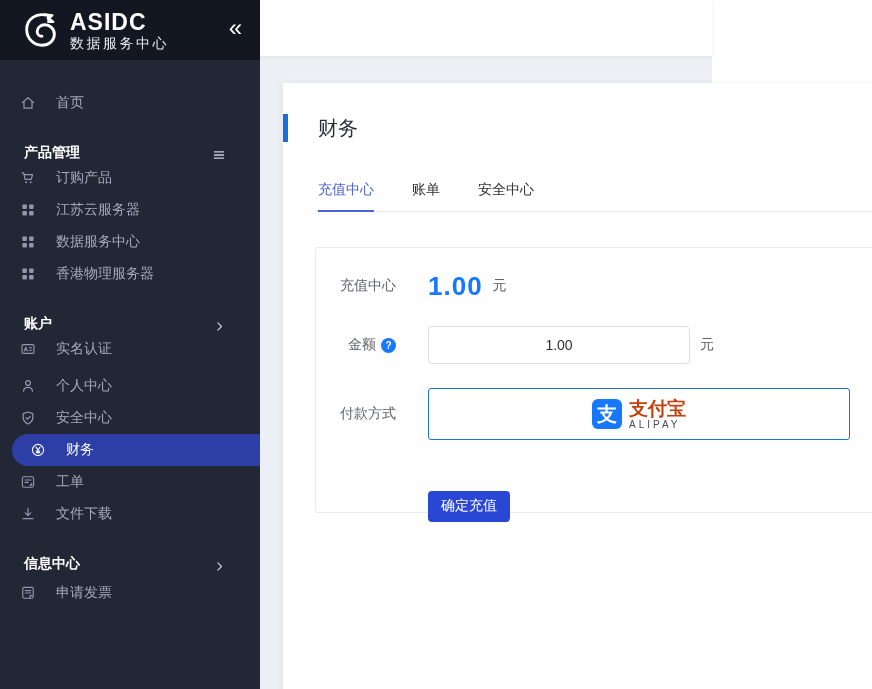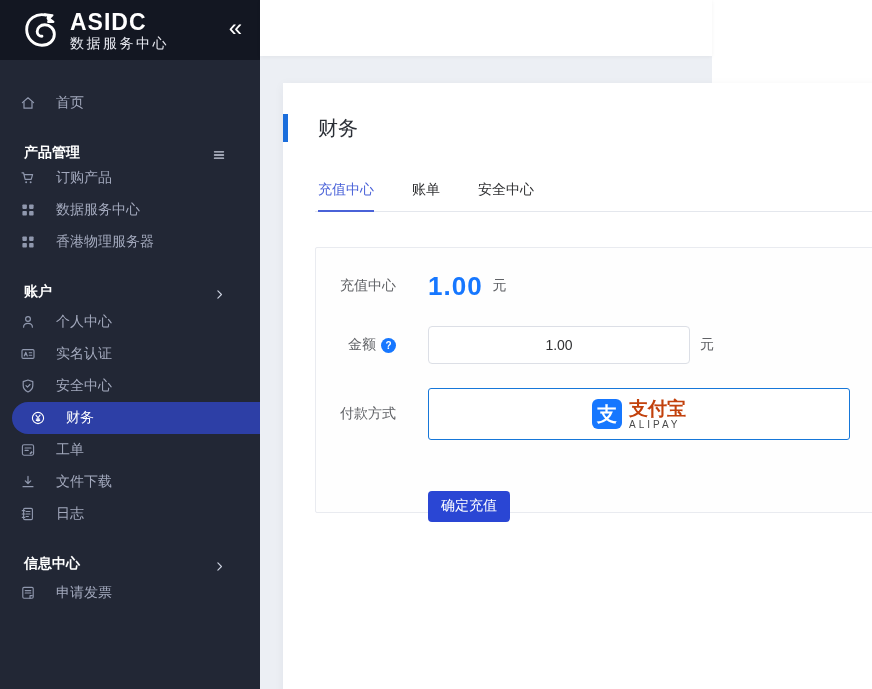--- a/index.html
+++ b/index.html
@@ -149,75 +149,86 @@
         <span class="nav-icon">
           <svg viewBox="0 0 20 20" width="16" height="16" fill="none" stroke="currentColor" stroke-width="1.5" stroke-linecap="round" stroke-linejoin="round">
               <path d="M2.5 3.5h2l1.9 8.2h7.6l1.7-6H6"></path>
               <circle cx="7.7" cy="15.3" r="1.2" fill="currentColor" stroke="none"></circle>
               <circle cx="13.3" cy="15.3" r="1.2" fill="currentColor" stroke="none"></circle>
             </svg>
         </span>
         <span>订购产品</span>
       </div>
 
-
       <div class="nav-item">
         <span class="nav-icon">
           <svg viewBox="0 0 20 20" width="16" height="16" fill="currentColor">
               <rect x="3" y="3" width="5.6" height="5.6" rx="1"></rect>
               <rect x="11.4" y="3" width="5.6" height="5.6" rx="1"></rect>
               <rect x="3" y="11.4" width="5.6" height="5.6" rx="1"></rect>
               <rect x="11.4" y="11.4" width="5.6" height="5.6" rx="1"></rect>
             </svg>
         </span>
-        <span>数据服务中心</span>
+        <span>江苏云服务器</span>
       </div>
 
       <div class="nav-item">
         <span class="nav-icon">
           <svg viewBox="0 0 20 20" width="16" height="16" fill="currentColor">
               <rect x="3" y="3" width="5.6" height="5.6" rx="1"></rect>
               <rect x="11.4" y="3" width="5.6" height="5.6" rx="1"></rect>
               <rect x="3" y="11.4" width="5.6" height="5.6" rx="1"></rect>
               <rect x="11.4" y="11.4" width="5.6" height="5.6" rx="1"></rect>
             </svg>
         </span>
+        <span>数据服务中心</span>
+      </div>
+
+      <div class="nav-item">
+        <span class="nav-icon">
+          <svg viewBox="0 0 20 20" width="16" height="16" fill="currentColor">
+              <rect x="3" y="3" width="5.6" height="5.6" rx="1"></rect>
+              <rect x="11.4" y="3" width="5.6" height="5.6" rx="1"></rect>
+              <rect x="3" y="11.4" width="5.6" height="5.6" rx="1"></rect>
+              <rect x="11.4" y="11.4" width="5.6" height="5.6" rx="1"></rect>
+            </svg>
+        </span>
         <span>香港物理服务器</span>
       </div>
 
       <div class="nav-section">
         <span>账户</span>
         <span class="section-icon">
           <svg viewBox="0 0 20 20" width="13" height="13" fill="none" stroke="currentColor" stroke-width="1.8" stroke-linecap="round" stroke-linejoin="round">
               <path d="M7.5 4.5 L13 10 L7.5 15.5"></path>
             </svg>
         </span>
       </div>
 
-      <div class="nav-item mt-sec">
-        <span class="nav-icon">
-          <svg viewBox="0 0 20 20" width="16" height="16" fill="none" stroke="currentColor" stroke-width="1.5" stroke-linecap="round" stroke-linejoin="round">
-              <circle cx="10" cy="6.3" r="3"></circle>
-              <path d="M4.5 16.5 c0-3.1 2.5-4.9 5.5-4.9 s5.5 1.8 5.5 4.9"></path>
-            </svg>
-        </span>
-        <span>个人中心</span>
-      </div>
-
       <div class="nav-item">
         <span class="nav-icon">
           <svg viewBox="0 0 20 20" width="16" height="16" fill="none" stroke="currentColor" stroke-width="1.4" stroke-linecap="round" stroke-linejoin="round">
               <rect x="2.5" y="4.5" width="15" height="11" rx="1.5"></rect>
               <path d="M5.3 12.5 L7.2 7.8 L9.1 12.5 M5.9 11 H8.5"></path>
               <path d="M11.5 8.5 h3.2 M11.5 11.5 h3.2"></path>
             </svg>
         </span>
         <span>实名认证</span>
       </div>
 
+      <div class="nav-item mt-sec">
+        <span class="nav-icon">
+          <svg viewBox="0 0 20 20" width="16" height="16" fill="none" stroke="currentColor" stroke-width="1.5" stroke-linecap="round" stroke-linejoin="round">
+              <circle cx="10" cy="6.3" r="3"></circle>
+              <path d="M4.5 16.5 c0-3.1 2.5-4.9 5.5-4.9 s5.5 1.8 5.5 4.9"></path>
+            </svg>
+        </span>
+        <span>个人中心</span>
+      </div>
+
       <div class="nav-item">
         <span class="nav-icon">
           <svg viewBox="0 0 20 20" width="16" height="16" fill="none" stroke="currentColor" stroke-width="1.5" stroke-linecap="round" stroke-linejoin="round">
               <path d="M10 2.5 L16 4.5 V9.5 C16 13.4 13.5 15.9 10 17.5 C6.5 15.9 4 13.4 4 9.5 V4.5 Z"></path>
               <path d="M7.5 9.6 l1.8 1.8 3.2-3.3"></path>
             </svg>
         </span>
         <span>安全中心</span>
       </div>
 
@@ -245,30 +256,20 @@
       <div class="nav-item">
         <span class="nav-icon">
           <svg viewBox="0 0 20 20" width="16" height="16" fill="none" stroke="currentColor" stroke-width="1.5" stroke-linecap="round" stroke-linejoin="round">
               <path d="M10 3 v8.2 M6.6 8.6 L10 11.9 L13.4 8.6"></path>
               <path d="M3.8 15.8 h12.4"></path>
             </svg>
         </span>
         <span>文件下载</span>
       </div>
 
-      <div class="nav-item">
-        <span class="nav-icon">
-          <svg viewBox="0 0 20 20" width="16" height="16" fill="none" stroke="currentColor" stroke-width="1.4" stroke-linecap="round" stroke-linejoin="round">
-              <rect x="4.5" y="3" width="11" height="14" rx="1.5"></rect>
-              <path d="M7.5 6.8 h5 M7.5 10 h5 M7.5 13.2 h3"></path>
-              <path d="M2.8 5.8 h3.2 M2.8 10 h3.2 M2.8 14.2 h3.2"></path>
-            </svg>
-        </span>
-        <span>日志</span>
-      </div>
 
       <div class="nav-section">
         <span>信息中心</span>
         <span class="section-icon">
           <svg viewBox="0 0 20 20" width="13" height="13" fill="none" stroke="currentColor" stroke-width="1.8" stroke-linecap="round" stroke-linejoin="round">
               <path d="M7.5 4.5 L13 10 L7.5 15.5"></path>
             </svg>
         </span>
       </div>
 

